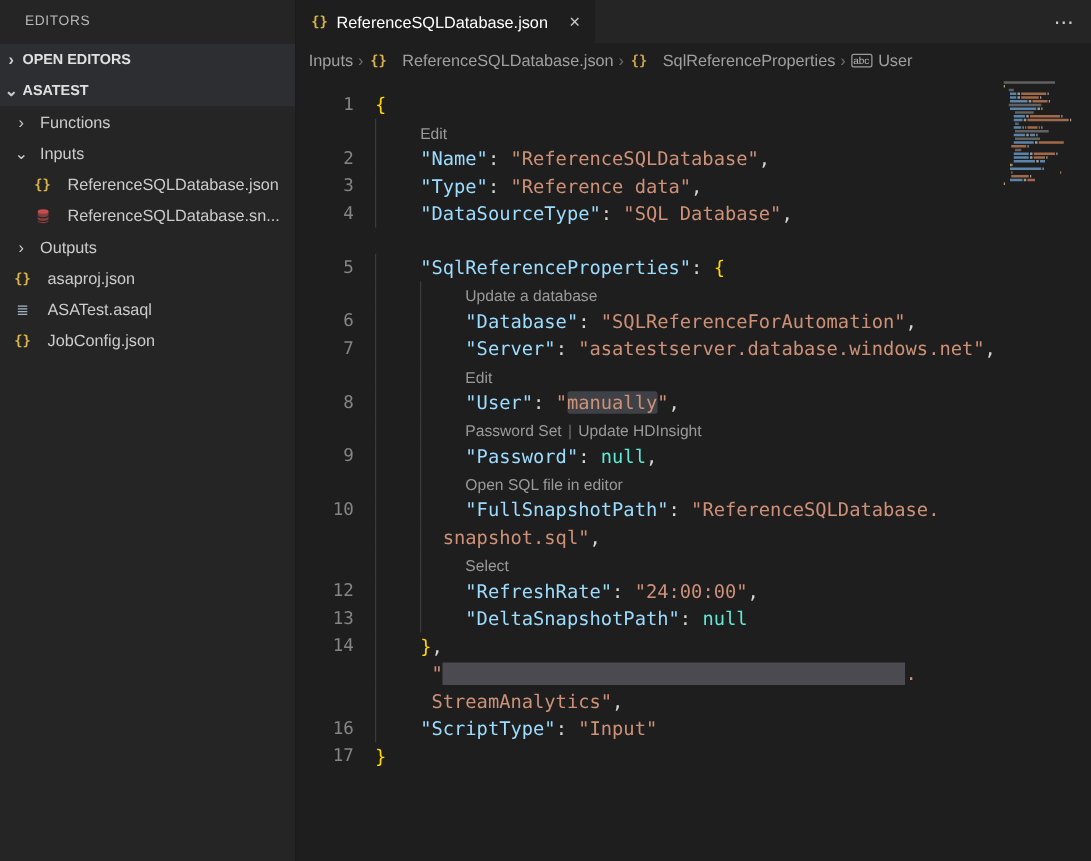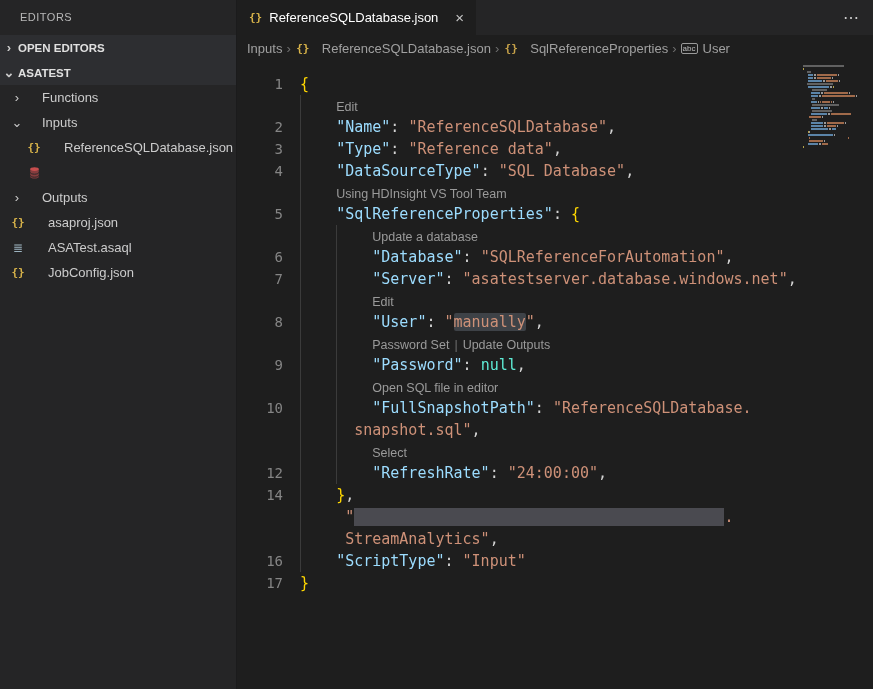--- a/index.html
+++ b/index.html
@@ -10,21 +10,21 @@
     font-family:"Liberation Sans", sans-serif;
   }
   .app { display:flex; width:100%; height:100%; }
 
   
   .sidebar { width:237px; min-width:237px; background:#252526; height:100%; font-size:13px; border-right:1px solid #1b1b1c; }
   .sb-title { height:35px; line-height:35px; padding-left:20px; font-size:11px; color:#b8b8b8; letter-spacing:.5px; }
   .sb-section { height:25px; display:flex; align-items:center; font-weight:bold; font-size:11.5px; color:#e0e0e0; background:#2d2e31; cursor:pointer; }
   .chev { width:18px; text-align:center; color:#cccccc; font-size:13px; flex:none; }
   .titem { height:25px; display:flex; align-items:center; color:#cccccc; cursor:pointer; white-space:nowrap; }
-  .tlabel { margin-left:16px; overflow:hidden; text-overflow:ellipsis; }
+  .tlabel { margin-left:6px; overflow:hidden; text-overflow:ellipsis; }
   .ic { width:16px; height:14px; text-align:center; margin-right:6px; display:inline-flex; justify-content:center; align-items:center; flex:none; }
   .ic-json { color:#d9b44a; font-weight:bold; font-size:11px; font-family:"DejaVu Sans Mono", monospace; }
   .ic-asaql { color:#9db4c0; font-size:12px; }
 
   
   main { flex:1; display:flex; flex-direction:column; position:relative; min-width:0; }
   .tabbar { height:35px; background:#252526; display:flex; align-items:stretch; justify-content:space-between; }
   .tab { background:#1e1e1e; display:flex; align-items:center; padding:0 12px; gap:7px; font-size:13px; color:#ffffff; cursor:pointer; }
   .tab .close { margin-left:10px; color:#c5c5c5; font-size:15px; cursor:pointer; }
   .more { align-self:center; margin-right:14px; color:#cccccc; font-size:16px; cursor:pointer; }
@@ -88,20 +88,21 @@
         </div>
         <div class="titem" style="padding-left: 26px;">
           <span class="ic">
             <svg width="11" height="12" viewBox="0 0 11 12">
               <ellipse cx="5.5" cy="2.1" rx="4.3" ry="1.8" fill="#c74e4e"></ellipse>
               <path d="M1.2 2.1v7.6c0 1 1.9 1.8 4.3 1.8s4.3-.8 4.3-1.8V2.1" fill="#c74e4e" opacity=".6"></path>
               <path d="M1.2 5.4c0 1 1.9 1.8 4.3 1.8s4.3-.8 4.3-1.8" stroke="#252526" stroke-width=".9" fill="none"></path>
               <path d="M1.2 8.4c0 1 1.9 1.8 4.3 1.8s4.3-.8 4.3-1.8" stroke="#252526" stroke-width=".9" fill="none"></path>
             </svg>
           </span>
+          <span class="tlabel">ReferenceSQLDatabase.sn...</span>
         </div>
         <div class="titem" style="padding-left: 8px;">
           <span class="chev">›</span>
           <span class="tlabel">Outputs</span>
         </div>
         <div class="titem" style="padding-left: 10px;">
           <span class="ic ic-json">{}</span>
           <span class="tlabel">asaproj.json</span>
         </div>
         <div class="titem" style="padding-left: 10px;">
@@ -163,21 +164,20 @@
           <div class="row code-row">
             <span class="gutter">3</span>
             <span class="text"><span class="guide" style="left: 0px;"></span><span class="tk-p">    </span><span class="tk-k">"Type"</span><span class="tk-p">: </span><span class="tk-s">"Reference data"</span><span class="tk-p">,</span></span>
           </div>
           <div class="row code-row">
             <span class="gutter">4</span>
             <span class="text"><span class="guide" style="left: 0px;"></span><span class="tk-p">    </span><span class="tk-k">"DataSourceType"</span><span class="tk-p">: </span><span class="tk-s">"SQL Database"</span><span class="tk-p">,</span></span>
           </div>
           <div class="row lens-row">
             <span class="gutter"></span>
-            <span class="text"><span class="guide" style="left: 0px;"></span><span class="lens-indent">    </span><span class="lens-link">Using HDInsight VS Tool Team</span></span>
           </div>
           <div class="row code-row">
             <span class="gutter">5</span>
             <span class="text"><span class="guide" style="left: 0px;"></span><span class="tk-p">    </span><span class="tk-k">"SqlReferenceProperties"</span><span class="tk-p">: </span><span class="tk-b">{</span></span>
           </div>
           <div class="row lens-row">
             <span class="gutter"></span>
             <span class="text"><span class="guide" style="left: 0px;"></span><span class="guide" style="left: 36.12px;"></span><span class="lens-indent">        </span><span class="lens-link">Update a database</span></span>
           </div>
           <div class="row code-row">
@@ -191,21 +191,21 @@
           <div class="row lens-row">
             <span class="gutter"></span>
             <span class="text"><span class="guide" style="left: 0px;"></span><span class="guide" style="left: 36.12px;"></span><span class="lens-indent">        </span><span class="lens-link">Edit</span></span>
           </div>
           <div class="row code-row">
             <span class="gutter">8</span>
             <span class="text"><span class="guide" style="left: 0px;"></span><span class="guide" style="left: 36.12px;"></span><span class="tk-p">        </span><span class="tk-k">"User"</span><span class="tk-p">: </span><span class="tk-s">"</span><span class="tk-s tk-sel">manually</span><span class="tk-s">"</span><span class="tk-p">,</span></span>
           </div>
           <div class="row lens-row">
             <span class="gutter"></span>
-            <span class="text"><span class="guide" style="left: 0px;"></span><span class="guide" style="left: 36.12px;"></span><span class="lens-indent">        </span><span class="lens-link">Password Set</span><span class="lens-sep">|</span><span class="lens-link">Update Outputs</span></span>
+            <span class="text"><span class="guide" style="left: 0px;"></span><span class="guide" style="left: 36.12px;"></span><span class="lens-indent">        </span><span class="lens-link">Password Set</span><span class="lens-sep">|</span><span class="lens-link">Update HDInsight</span></span>
           </div>
           <div class="row code-row">
             <span class="gutter">9</span>
             <span class="text"><span class="guide" style="left: 0px;"></span><span class="guide" style="left: 36.12px;"></span><span class="tk-p">        </span><span class="tk-k">"Password"</span><span class="tk-p">: </span><span class="tk-n">null</span><span class="tk-p">,</span></span>
           </div>
           <div class="row lens-row">
             <span class="gutter"></span>
             <span class="text"><span class="guide" style="left: 0px;"></span><span class="guide" style="left: 36.12px;"></span><span class="lens-indent">        </span><span class="lens-link">Open SQL file in editor</span></span>
           </div>
           <div class="row code-row">
@@ -216,20 +216,24 @@
             <span class="gutter"></span>
             <span class="text"><span class="guide" style="left: 0px;"></span><span class="guide" style="left: 36.12px;"></span><span class="tk-p">      </span><span class="tk-s">snapshot.sql"</span><span class="tk-p">,</span></span>
           </div>
           <div class="row lens-row">
             <span class="gutter"></span>
             <span class="text"><span class="guide" style="left: 0px;"></span><span class="guide" style="left: 36.12px;"></span><span class="lens-indent">        </span><span class="lens-link">Select</span></span>
           </div>
           <div class="row code-row">
             <span class="gutter">12</span>
             <span class="text"><span class="guide" style="left: 0px;"></span><span class="guide" style="left: 36.12px;"></span><span class="tk-p">        </span><span class="tk-k">"RefreshRate"</span><span class="tk-p">: </span><span class="tk-s">"24:00:00"</span><span class="tk-p">,</span></span>
+          </div>
+          <div class="row code-row">
+            <span class="gutter">13</span>
+            <span class="text"><span class="guide" style="left: 0px;"></span><span class="guide" style="left: 36.12px;"></span><span class="tk-p">        </span><span class="tk-k">"DeltaSnapshotPath"</span><span class="tk-p">: </span><span class="tk-n">null</span></span>
           </div>
           <div class="row code-row">
             <span class="gutter">14</span>
             <span class="text"><span class="guide" style="left: 0px;"></span><span class="tk-p">    </span><span class="tk-b">}</span><span class="tk-p">,</span></span>
           </div>
           <div class="row code-row">
             <span class="gutter"></span>
             <span class="text"><span class="guide" style="left: 0px;"></span><span class="tk-p">     </span><span class="tk-s">"</span><span class="tk-red">                                         </span><span class="tk-s">.</span></span>
           </div>
           <div class="row code-row">

